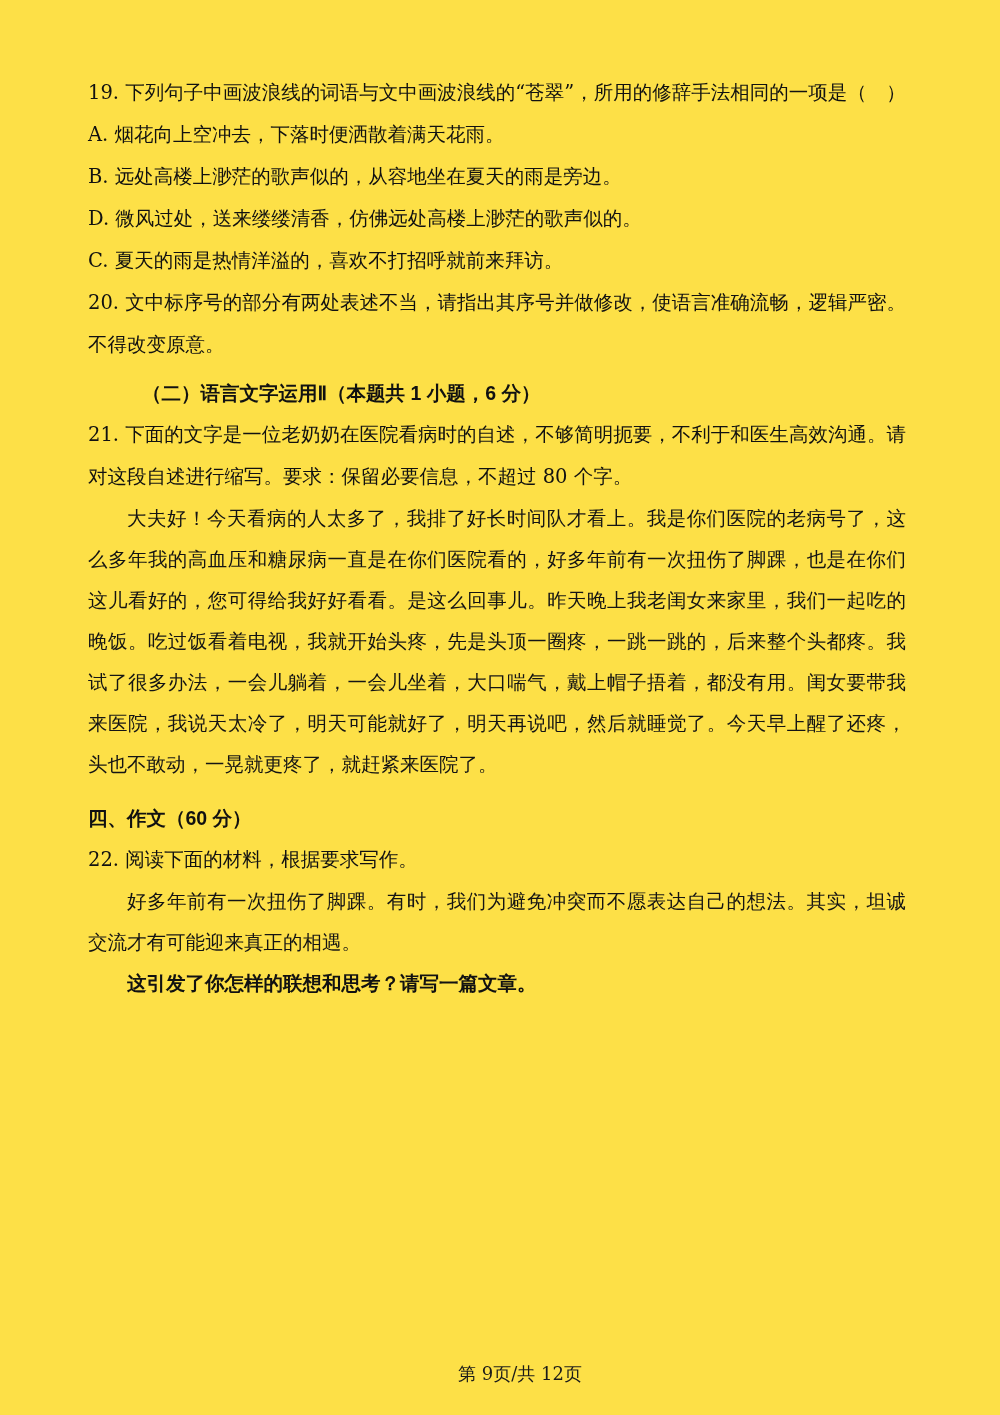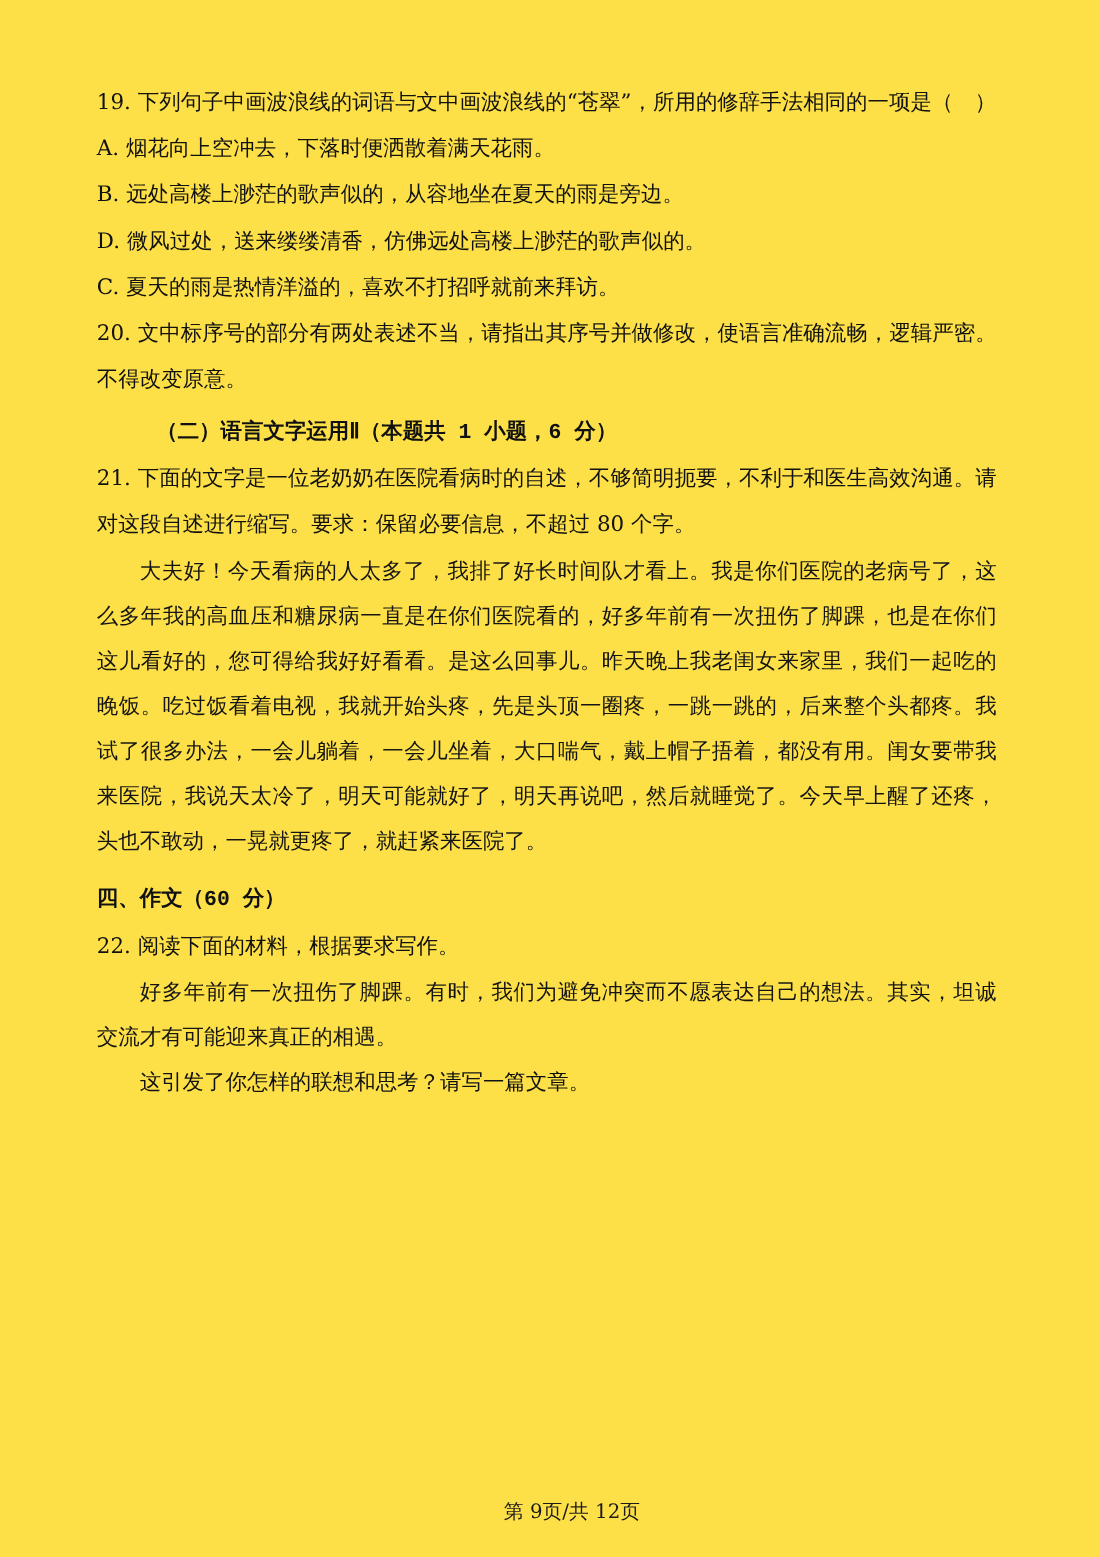--- a/index.html
+++ b/index.html
@@ -41,25 +41,26 @@
 
   .q-block {           
     font-size: 19.5px;
     line-height: 42px;
     text-align: justify;
     text-justify: inter-character;
   }
 
   .indent2 {
     text-indent: 2em;
+    font-weight: bold;
   }
 
   
   .sec-head {
-    font-family: Liberation Mono, monospace;
+    font-family: Liberation Sans, sans-serif;
     font-weight: bold;
     font-size: 19.5px;
     line-height: 42px;
     white-space: nowrap;
   }
   .sec-head-indent {
     padding-left: 54px;
   }
 
   

